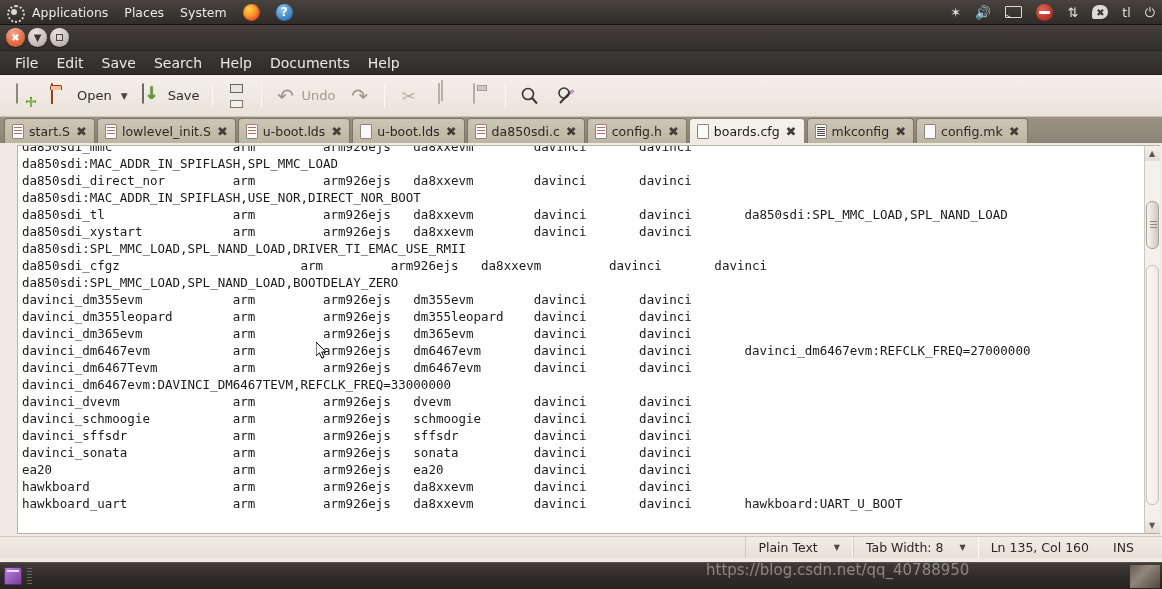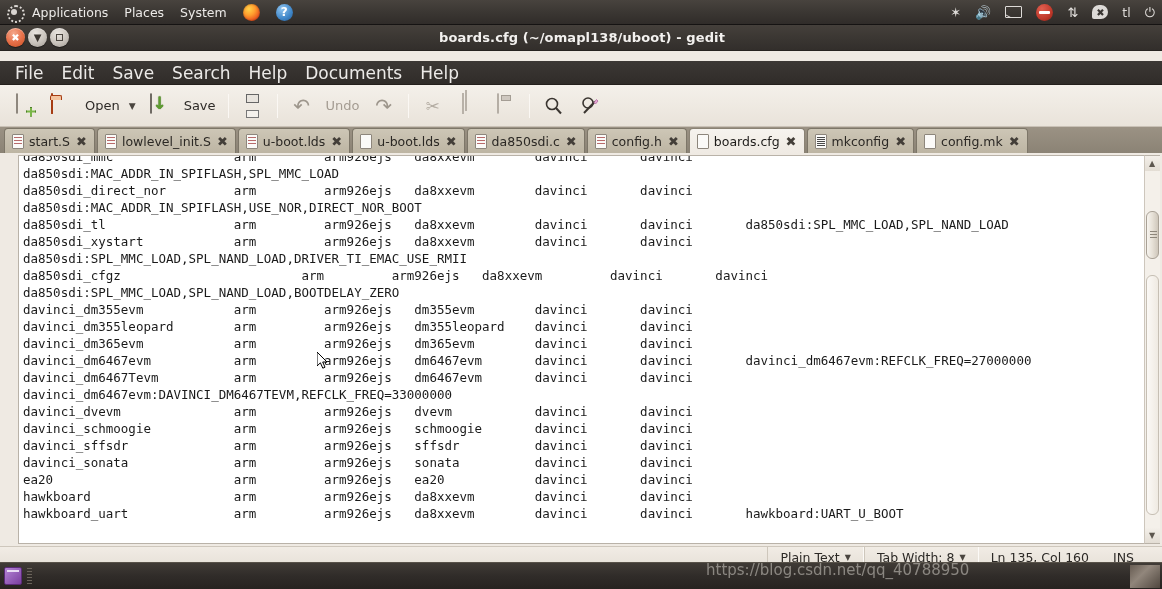--- a/index.html
+++ b/index.html
@@ -102,34 +102,33 @@
   .winbtn .sq { width: 7px; height: 7px; border: 1.6px solid #4a453f; }
   #window-title {
     flex: 1; text-align: center; color: #f3f1ef; font-size: 13px; font-weight: bold;
     margin-right: 70px; letter-spacing: .1px;
   }
 
   #menubar {
     height: 24px; background: linear-gradient(to bottom, #3c3835 0%, #343插030 100%);
     background: linear-gradient(to bottom, #3c3835 0%, #302c29 100%);
     display: flex; align-items: center; padding-left: 6px;
-    color: #eceae8; font-size: 17px;
+    color: #eceae8; font-size: 14px;
     border-bottom: 1px solid #241f1c;
-    margin-top: 10px;
   }
   #menubar .mi { padding: 0 9px; height: 24px; display: flex; align-items: center; }
 
   #toolbar {
     height: 42px;
     background: linear-gradient(to bottom, #f4f0ea 0%, #e9e3da 100%);
     border-bottom: 1px solid #c9c1b6;
     display: flex; align-items: center; padding: 0 8px; gap: 2px;
   }
   .tb { display: flex; align-items: center; gap: 4px; padding: 3px 5px; border-radius: 3px; }
-  .tb-label { font-size: 13px; color: #2e2b28; margin-left: 8px; }
+  .tb-label { font-size: 13px; color: #2e2b28; }
   .tb.disabled .tb-label { color: #a49c92; }
   .tb-sep { width: 1px; height: 24px; background: #d4cdc3; margin: 0 5px; border-right: 1px solid #fbf8f4; }
 
   
   .ic { width: 24px; height: 24px; position: relative; display: inline-block; }
   .ic-doc {
     width: 17px; height: 21px; margin: 1px 3px;
     background: linear-gradient(to bottom,#fdfdfd,#e4e0da);
     border: 1px solid #8e877e; border-radius: 1px;
   }
@@ -223,22 +222,23 @@
     font-family: "DejaVu Sans", sans-serif;
     font-size: 13px; font-weight: bold; color: #433e38; line-height: 1;
     margin-left: 1px;
   }
 
   
   #editor-wrap {
     position: relative;
     height: 393px;
     background: #efeae3;
-    padding: 2px 2px 2px 18px;
+    padding: 2px 2px 2px 3px;
     display: flex;
+    margin-left: 14px;
   }
   #text-area {
     flex: 1;
     background: #ffffff;
     border: 1px solid #b9b2a8;
     border-right: none;
     overflow: hidden;
     position: relative;
   }
   #text-inner {
@@ -277,21 +277,21 @@
   .sb-grip { position: absolute; left: 3px; top: 50%; margin-top: -4px; width: 7px; height: 8px;
     background: repeating-linear-gradient(to bottom,#8d867b 0 1px, transparent 1px 3px); }
 
   
   #statusbar {
     height: 22px; background: linear-gradient(to bottom,#f1ece5,#e6e0d7);
     border-top: 1px solid #cec7bc;
     display: flex; align-items: center; justify-content: flex-end;
     font-size: 12.5px; color: #2c2926;
   }
-  .sb-item { padding: 0 12px; height: 21px; display: flex; align-items: center; gap: 5px; justify-content: space-between; }
+  .sb-item { padding: 0 12px; height: 21px; display: flex; align-items: center; gap: 16px; justify-content: space-between; }
   .sb-item.bordered { border-left: 1px solid #cec7bc; border-right: 1px solid #fcfaf7; }
   .caret-dn { font-size: 8px; color: #4a453f; }
 
   
   #taskbar {
     position: absolute; left: 0; top: 562px; width: 1162px; height: 27px;
     background: linear-gradient(to bottom,#403b36 0%, #302c29 50%, #272320 100%);
     border-top: 1px solid #585249;
     display: flex; align-items: center; padding-left: 4px; gap: 3px;
   }
@@ -392,21 +392,20 @@
 </div>
 
 <div id="window">
 
   <div id="titlebar">
     <div class="winbtn close">✖</div>
     <div class="winbtn min">▼</div>
     <div class="winbtn max">
         <span class="sq"></span>
       </div>
-    <div id="window-title">boards.cfg (~/omapl138/uboot) - gedit</div>
   </div>
 
   <div id="menubar">
     <div class="mi">
         <span>File</span>
       </div>
     <div class="mi">
         <span>Edit</span>
       </div>
     <div class="mi">

